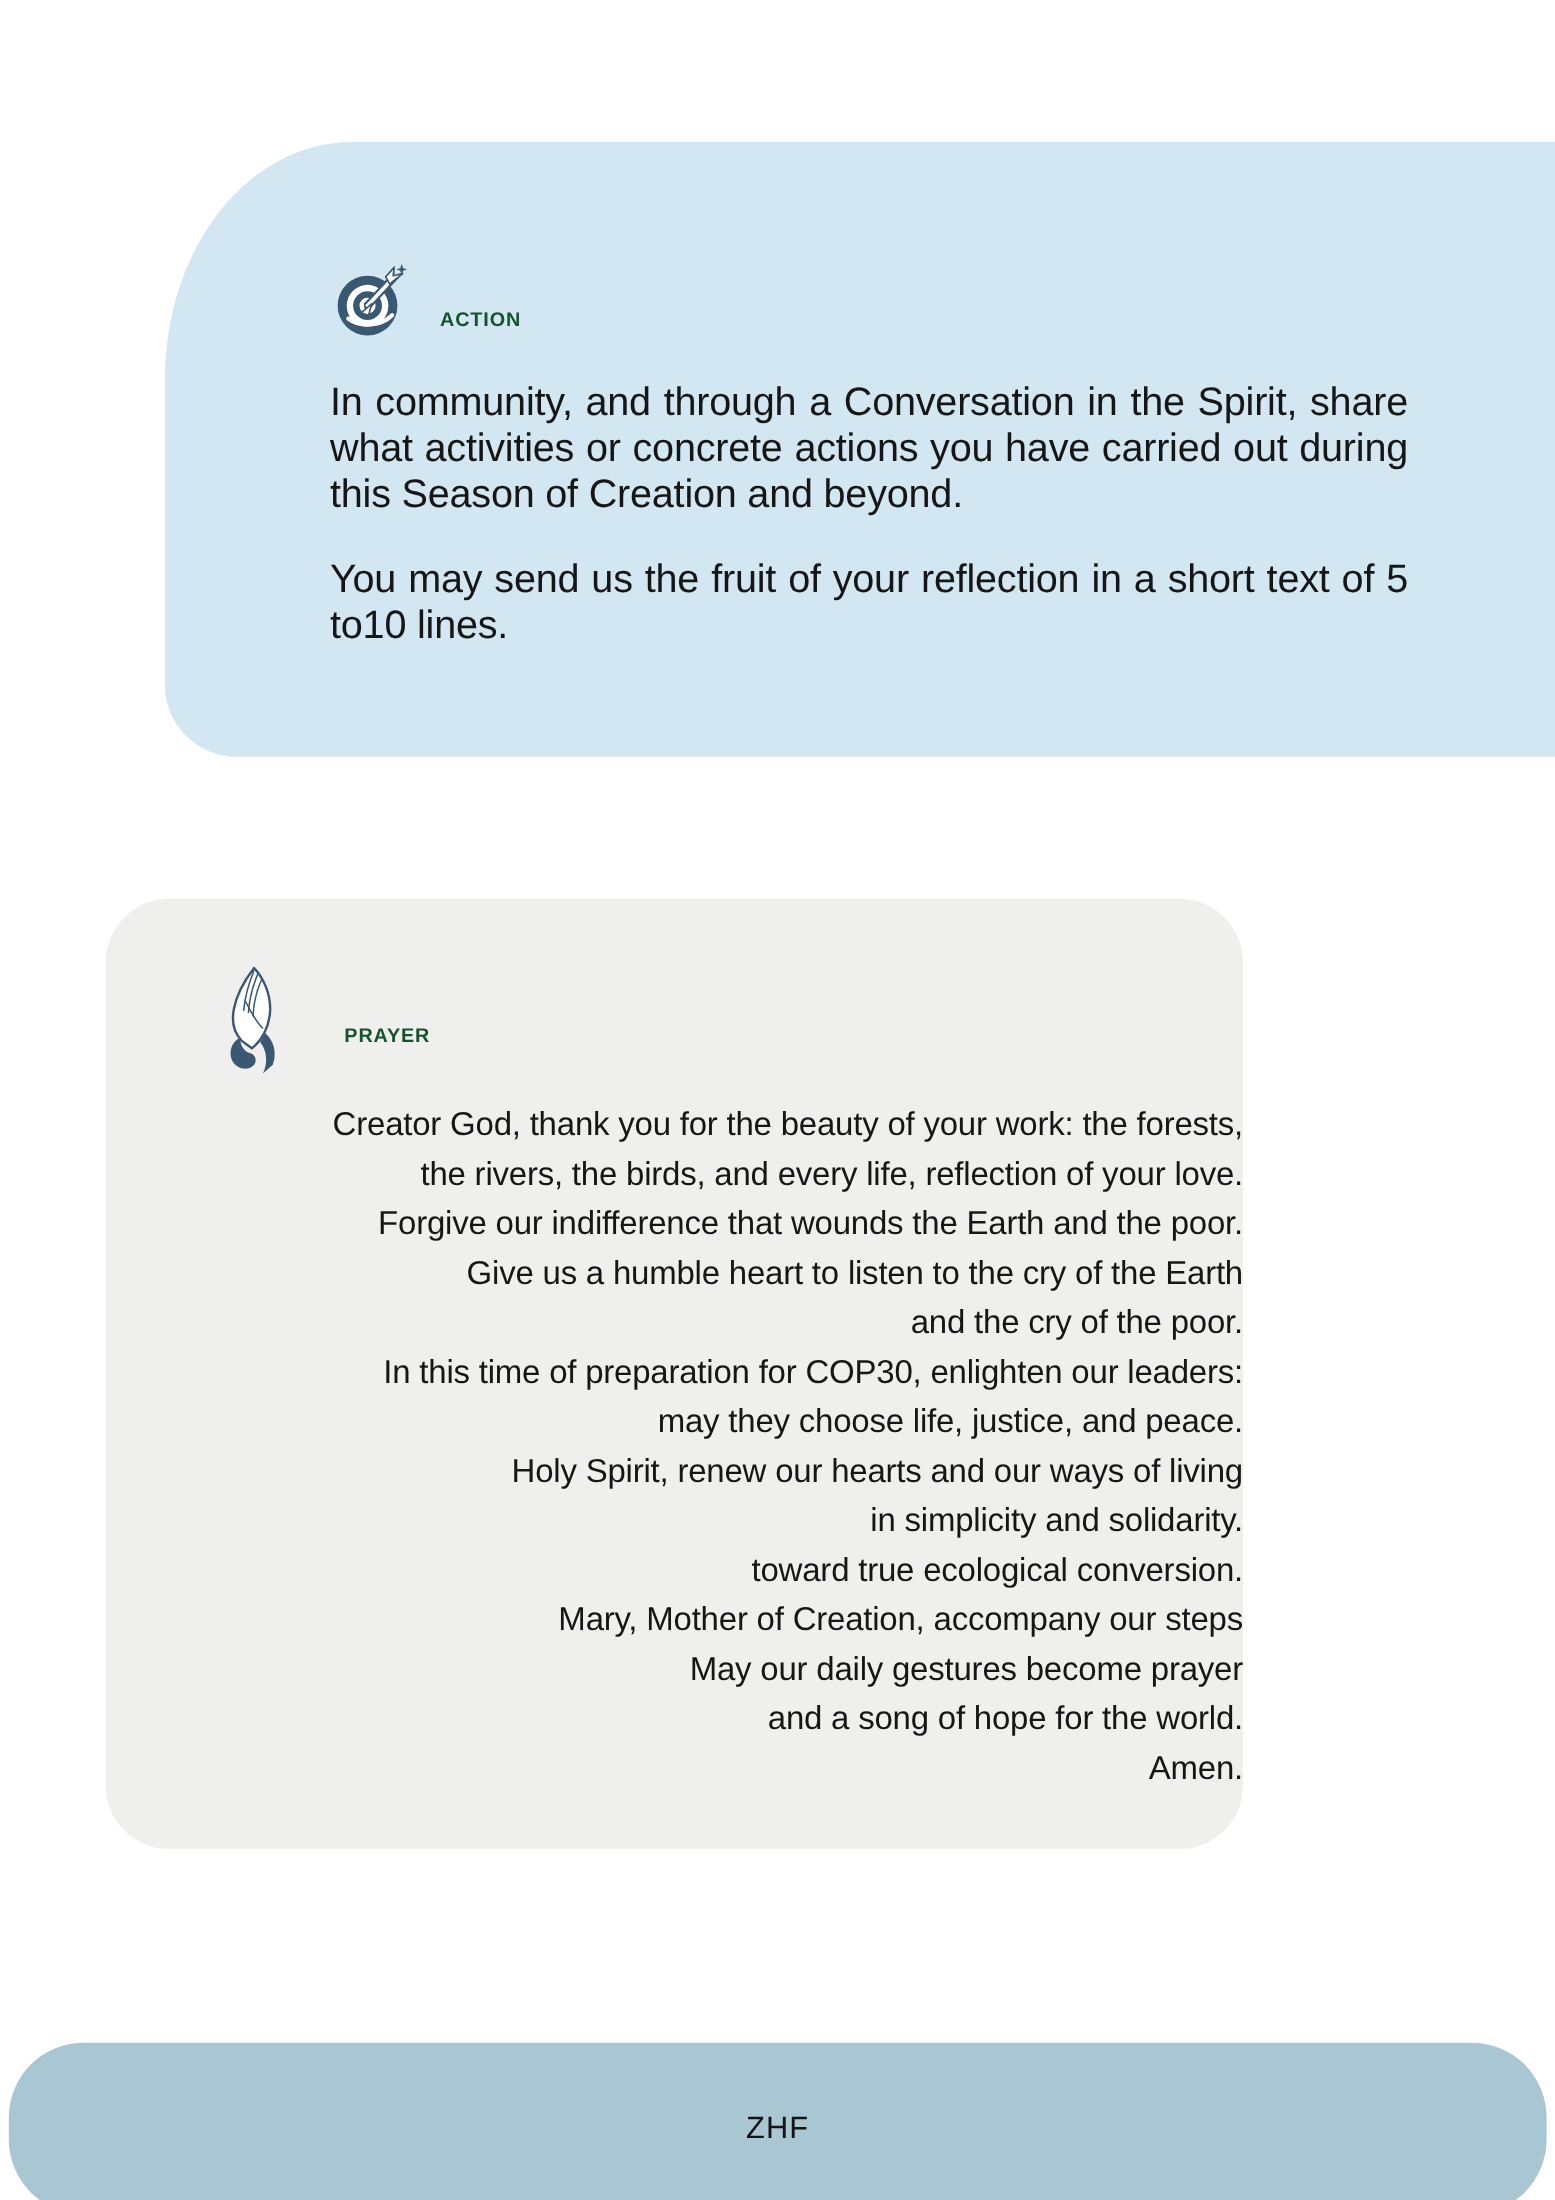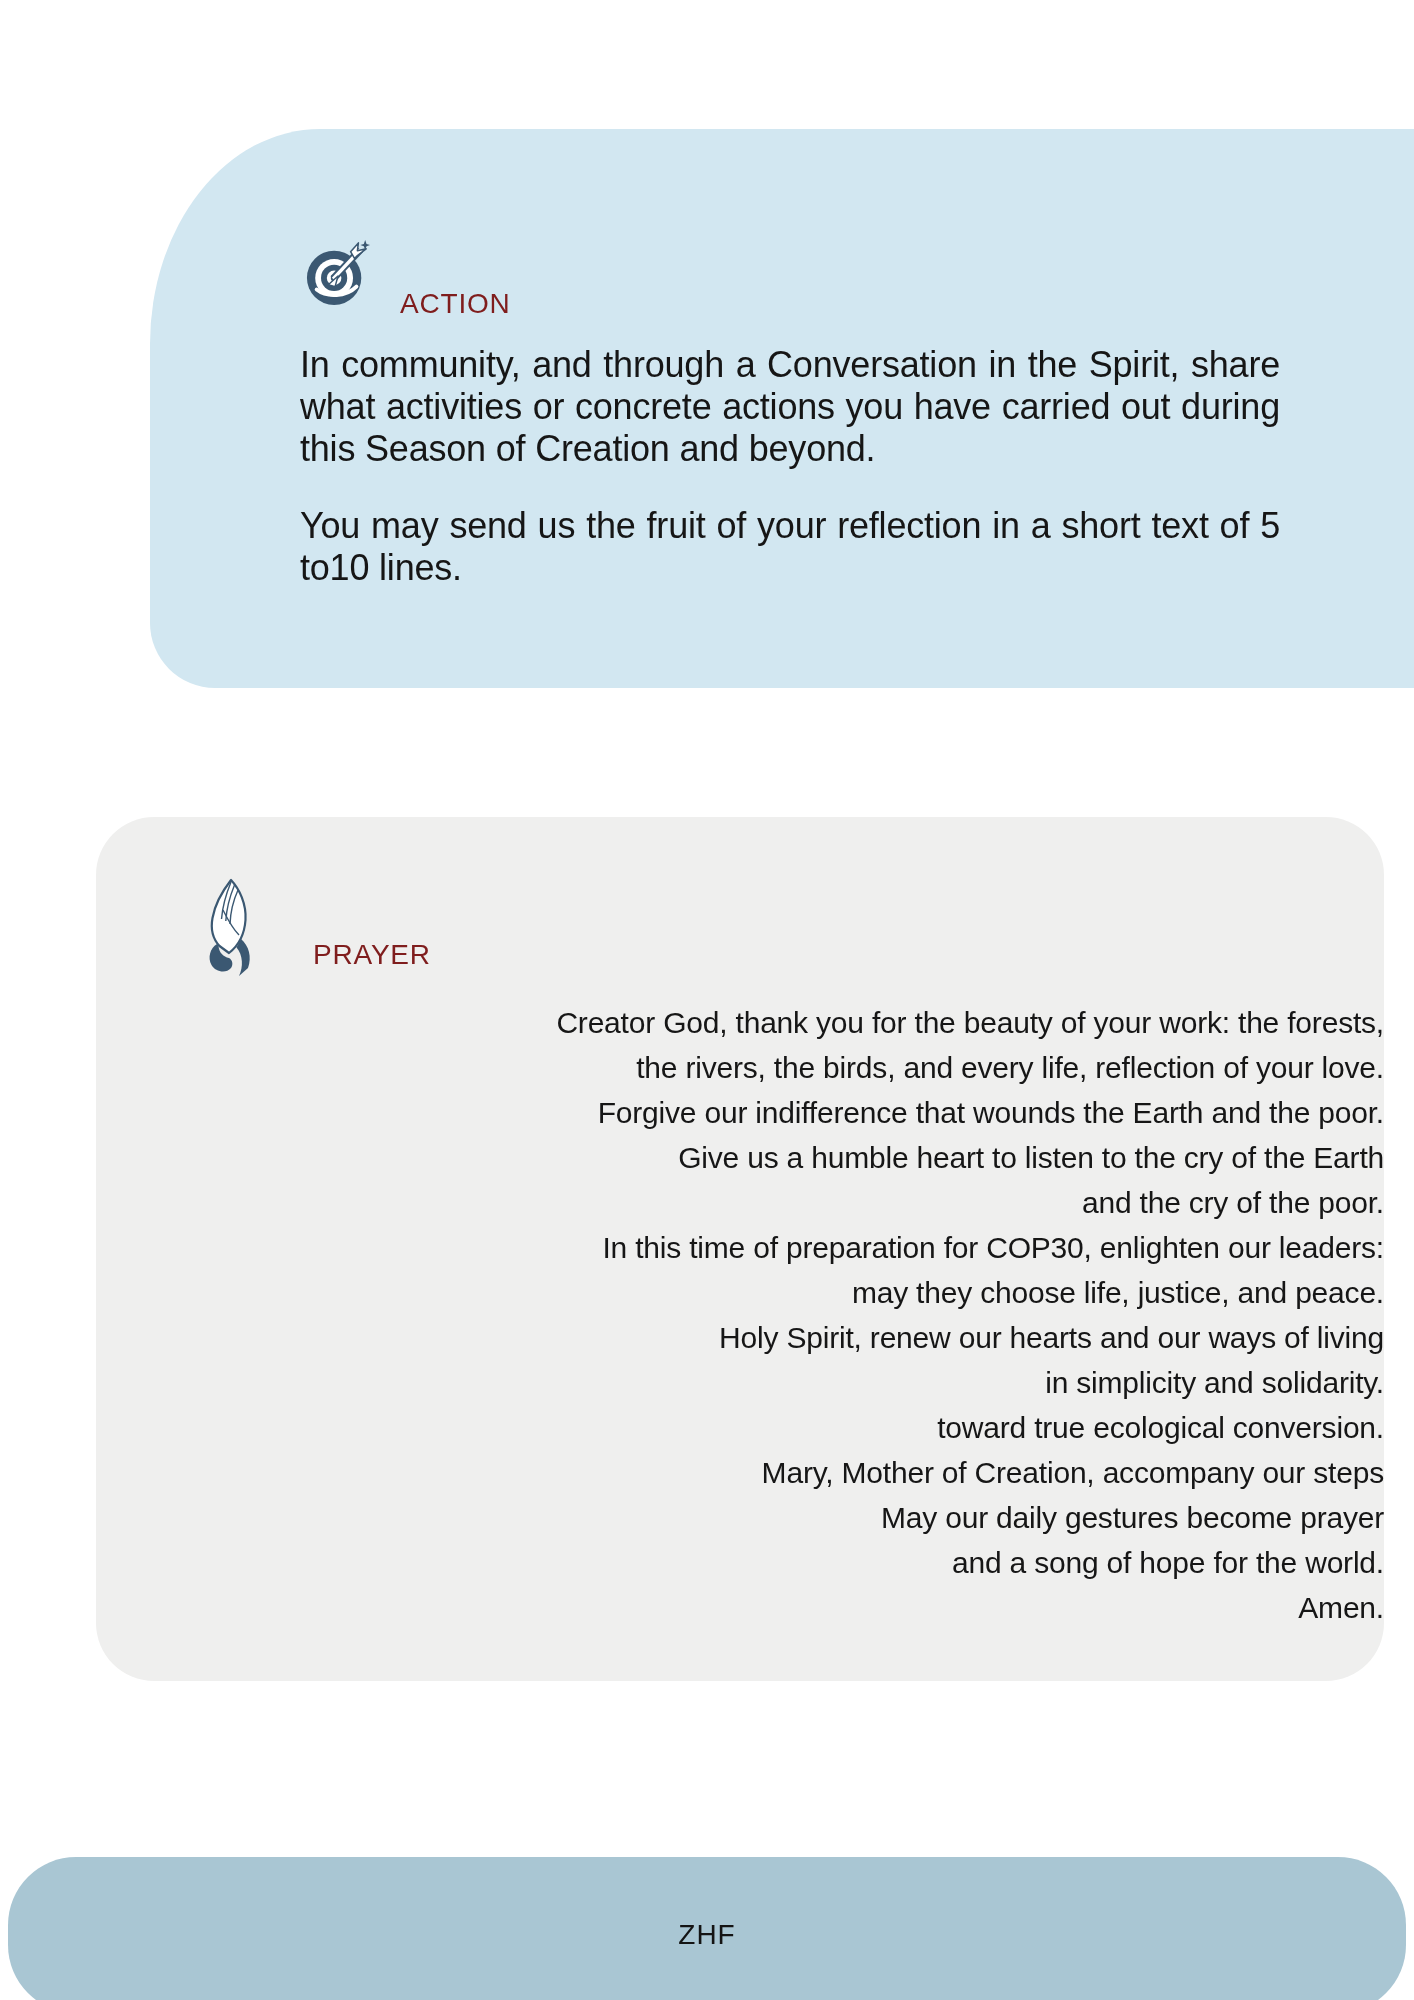--- a/index.html
+++ b/index.html
@@ -16,45 +16,45 @@
 
   
   .action-box {
     position: absolute;
     left: 150px; top: 129px;
     width: 1264px; height: 559px;
     background: var(--action-bg, #d2e7f1);
     border-radius: 170px 0 0 65px / 215px 0 0 65px;
   }
   .section-title {
-    font-size: 28px;
-    font-weight: normal;
+    font-size: 18px;
+    font-weight: bold;
     letter-spacing: 0.8px;
-    color: #7f1d1d;
+    color: #14532d;
     white-space: nowrap;
   }
   .action-icon { position: absolute; left: 155px; top: 110px; width: 66px; height: 70px; }
   .action-title { position: absolute; left: 250px; top: 136px; }
   .action-text {
     position: absolute;
     left: 150px; top: 215px; width: 980px;
     font-size: 36px;
     line-height: 42px;
     letter-spacing: -0.2px;
     text-align: justify;
     text-align-last: left;
   }
   .action-text p { margin: 0; }
   .action-text p + p { margin-top: 35px; }
 
   
   .prayer-box {
     position: absolute;
     left: 96px; top: 817px;
-    width: 1288px; height: 864px;
+    width: 1034px; height: 864px;
     background: var(--prayer-bg, #efefee);
     border-radius: 58px;
   }
   .prayer-icon { position: absolute; left: 106px; top: 60px; width: 66px; height: 100px; }
   .prayer-title { position: absolute; left: 217px; top: 99px; }
   .prayer-text {
     position: absolute;
     left: 0; top: 183px;
     width: 100%;
     text-align: right;

